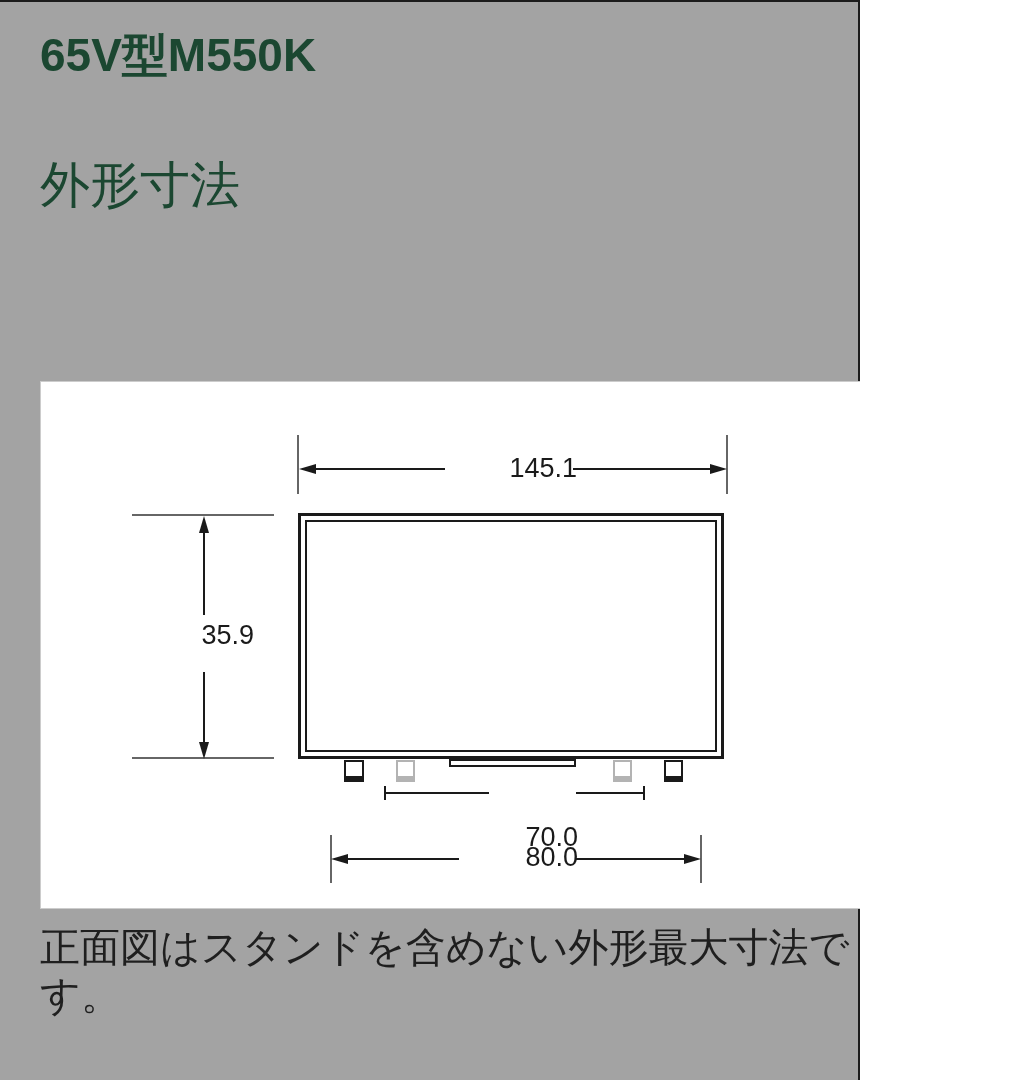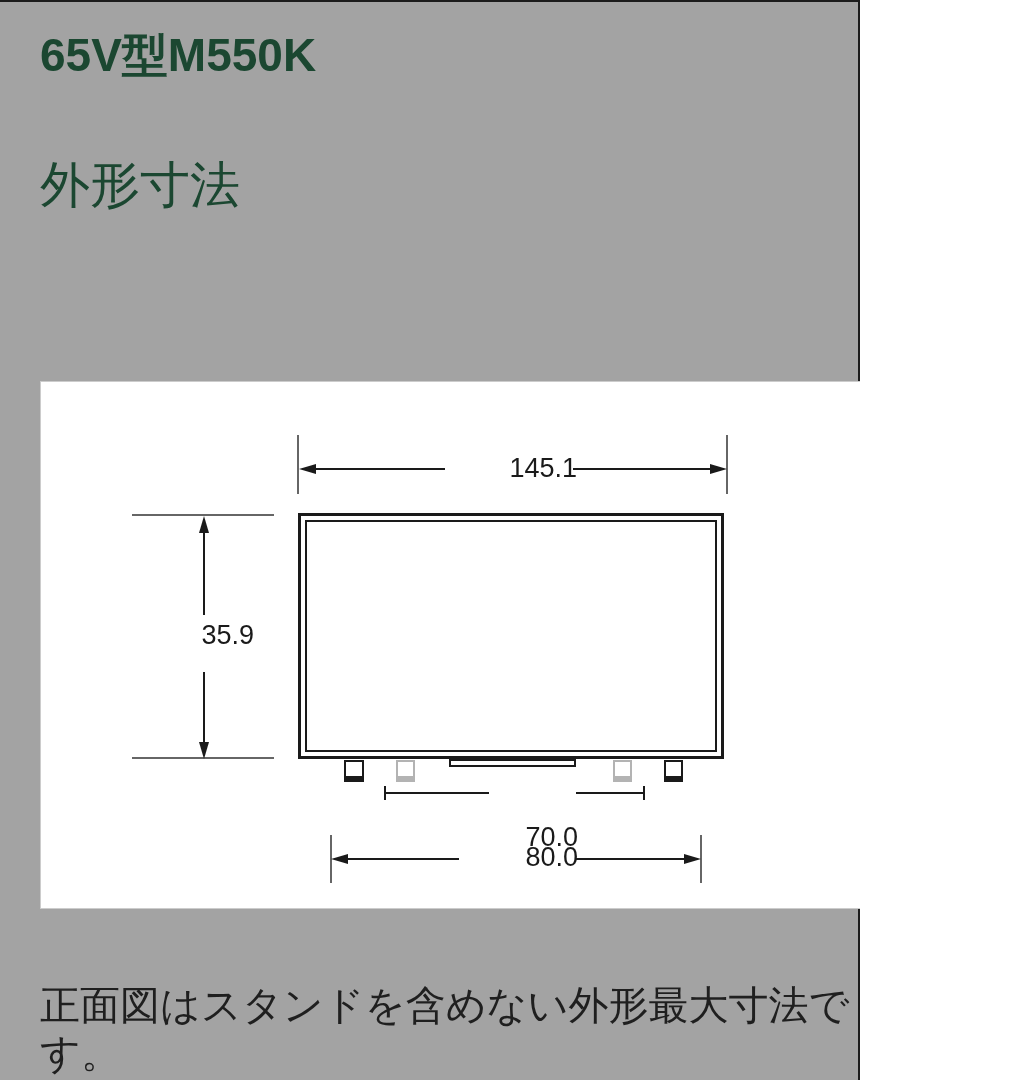--- a/index.html
+++ b/index.html
@@ -17,21 +17,21 @@
 
   .edge-top{position:absolute;left:0;top:0;width:1024px;height:2px;background:#1c1c1c;}
   .edge-right{position:absolute;right:0;top:0;width:2px;height:1080px;background:#1c1c1c;}
 
   .model-title{position:absolute;left:40px;top:31px;font-size:46px;line-height:1.05;
     font-weight:700;color:var(--green);letter-spacing:0px;}
   .section-heading{position:absolute;left:40px;top:159px;font-size:50px;line-height:1.05;
     font-weight:400;color:var(--green);}
   .specs-line{position:absolute;left:40px;top:250px;font-size:40px;line-height:1.2;
     font-weight:500;color:var(--ink);}
-  .note-line{position:absolute;left:40px;top:981px;font-size:40px;line-height:1.2;
+  .note-line{position:absolute;left:40px;top:923px;font-size:40px;line-height:1.2;
     font-weight:500;color:var(--ink);}
 
   .diagram{position:absolute;left:40px;top:381px;width:942px;height:528px;
     border:1px solid var(--panel-border);background:#ffffff;}
 
   .abs{position:absolute;}
 
   
   .tv-outer{left:257px;top:131px;width:426px;height:246px;border:3px solid var(--line);background:#ffffff;}
   .tv-inner{left:264px;top:138px;width:412px;height:232px;border:2px solid var(--line);background:#ffffff;}

